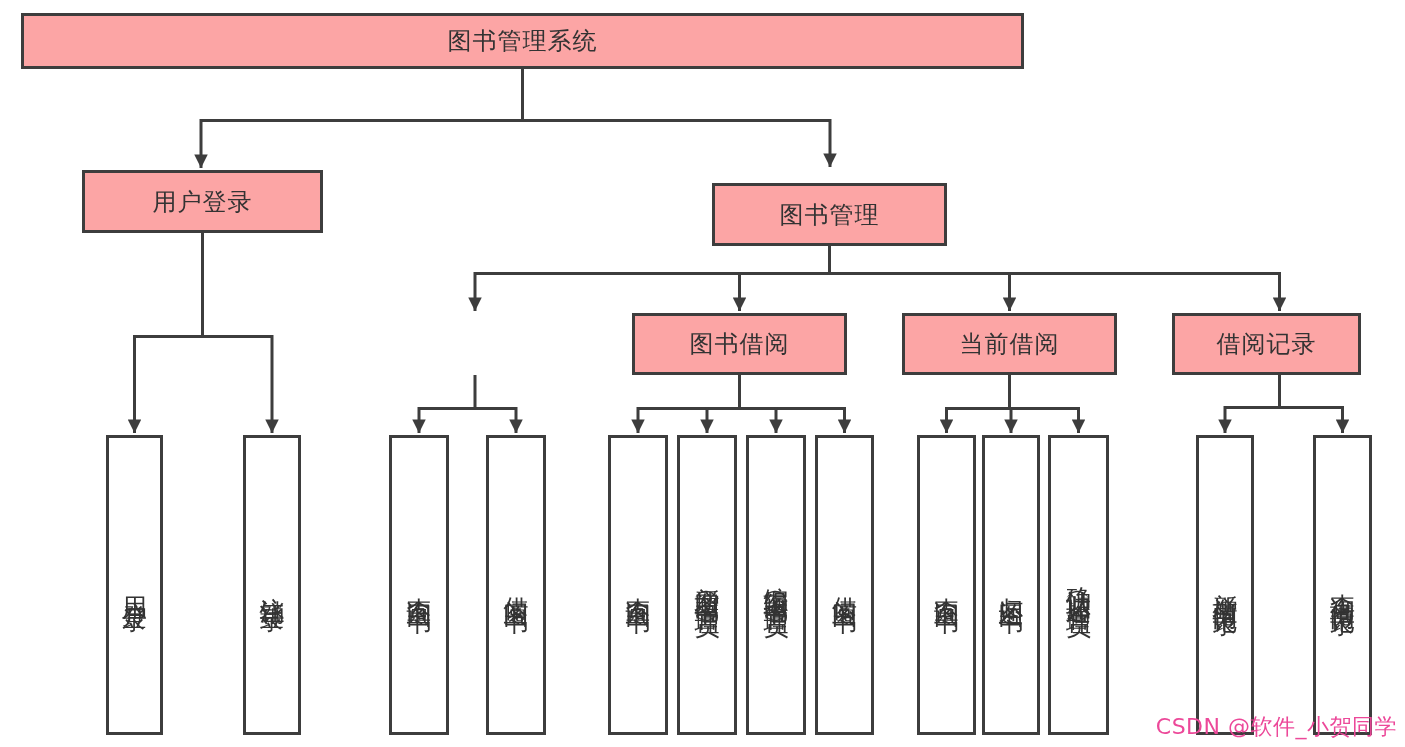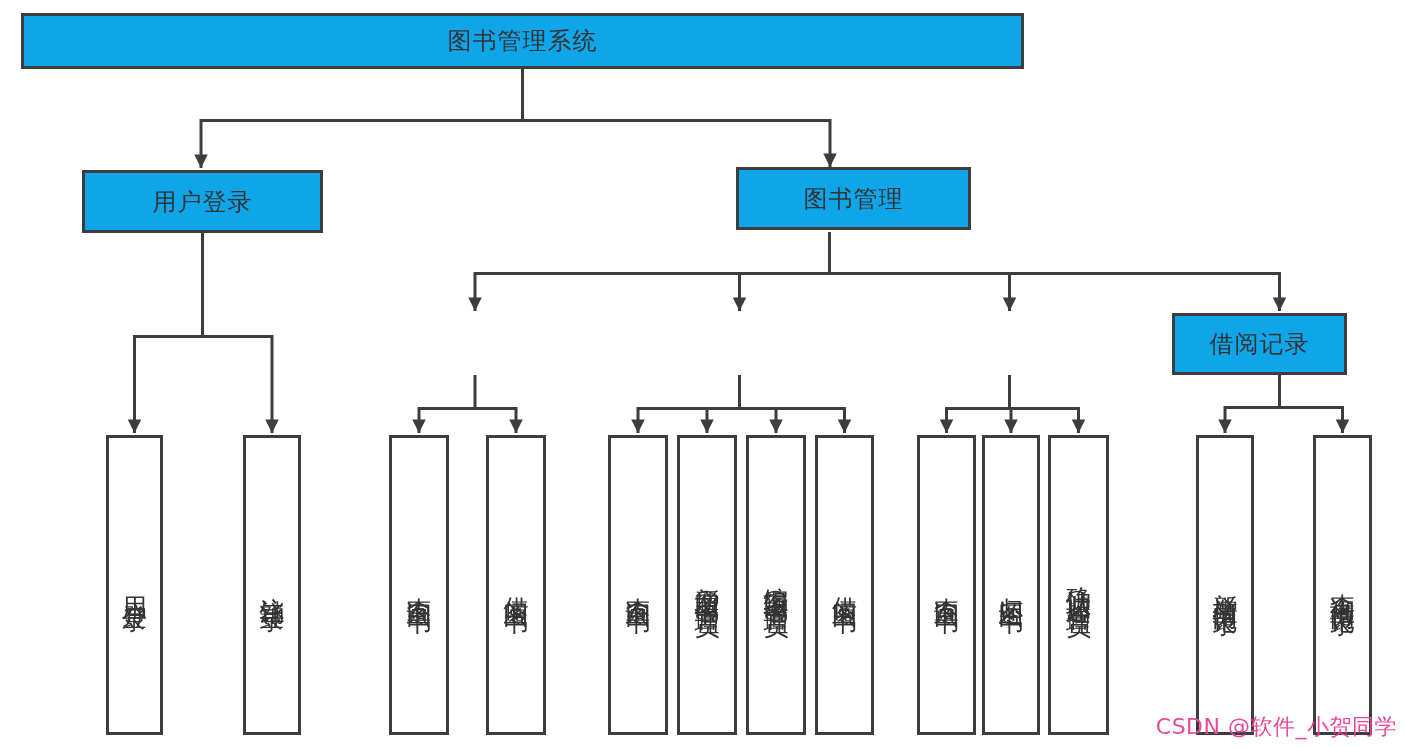--- a/index.html
+++ b/index.html
@@ -20,21 +20,21 @@
     position: absolute;
     left: 0;
     top: 0;
     width: 1405px;
     height: 747px;
   }
   .node {
     position: absolute;
     box-sizing: border-box;
     border: 3px solid #3d3d3d;
-    background: #0ea5e9;
+    background: #fca5a5;
     display: flex;
     align-items: center;
     justify-content: center;
     font-size: 24px;
     letter-spacing: 1px;
     color: #333333;
     white-space: nowrap;
   }
   .leaf {
     position: absolute;
@@ -107,23 +107,25 @@
 
       <path d="M1279.5 375 V407.5 M1225 407.5 H1342.5"></path>
       <path d="M1225 406 V433" marker-end="url(#arrow)"></path>
       <path d="M1342.5 406 V433" marker-end="url(#arrow)"></path>
     </g>
   </svg>
 
   <div class="node" style="left:21px; top:13px; width:1003px; height:56px;">图书管理系统</div>
 
   <div class="node" style="left:82px; top:170px; width:241px; height:63px;">用户登录</div>
-  <div class="node" style="left:712px; top:167px; width:235px; height:63px;margin-left:24px;">图书管理</div>
+  <div class="node" style="left:712px; top:183px; width:235px; height:63px;">图书管理</div>
 
-  <div class="node" style="left:1172px; top:313px; width:175px; height:62px;">借阅记录</div>
+  <div class="node" style="left:632px; top:313px; width:215px; height:62px;">图书借阅</div>
+  <div class="node" style="left:902px; top:313px; width:215px; height:62px;">当前借阅</div>
+  <div class="node" style="left:1172px; top:313px; width:189px; height:62px;">借阅记录</div>
 
   <div class="leaf" style="left:106px; width:57px;">用户登录</div>
   <div class="leaf" style="left:243px; width:58px;">注销登录</div>
 
   <div class="leaf" style="left:389px; width:60px;">查询图书</div>
   <div class="leaf" style="left:486px; width:60px;">借阅图书</div>
 
   <div class="leaf" style="left:608px; width:60px;">查询图书</div>
   <div class="leaf" style="left:677px; width:60px;">新增图书（管理员）</div>
   <div class="leaf" style="left:746px; width:60px;">编辑图书（管理员）</div>

